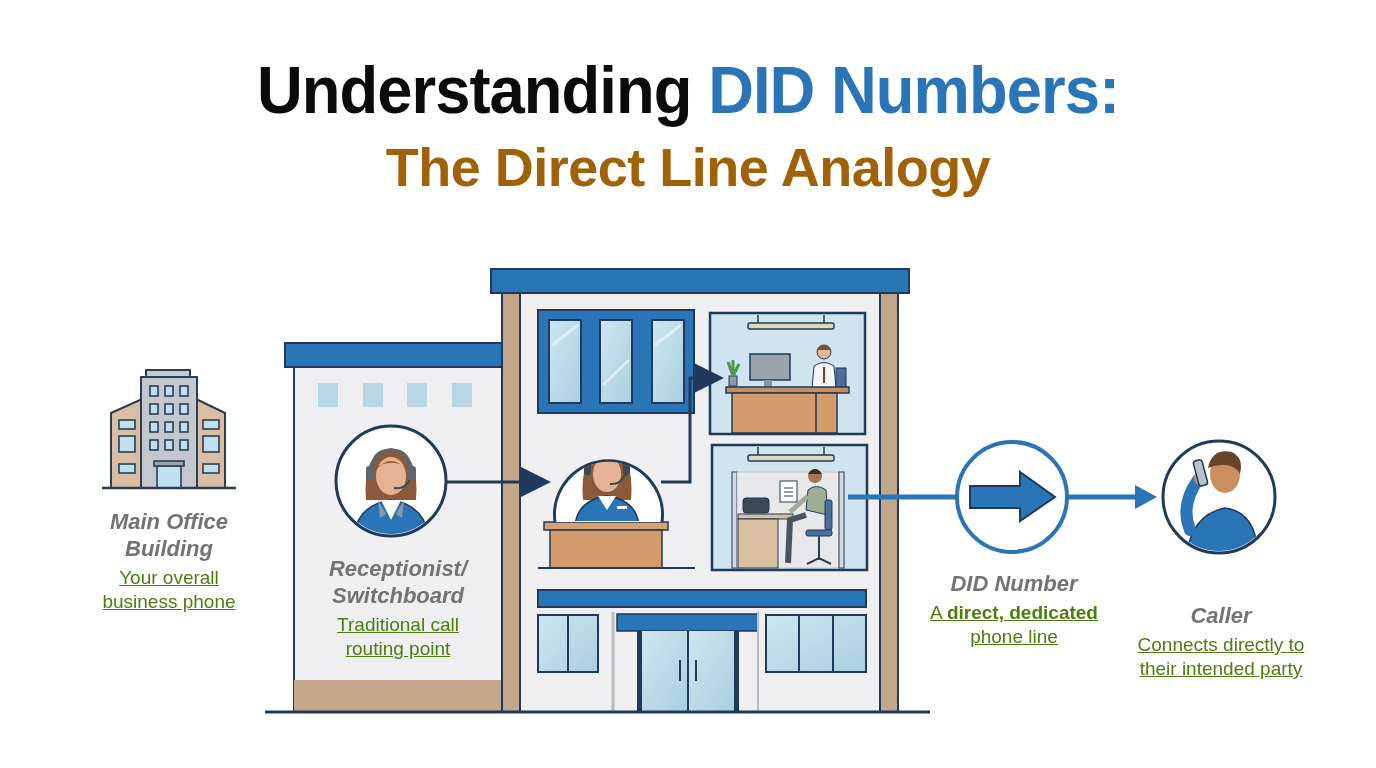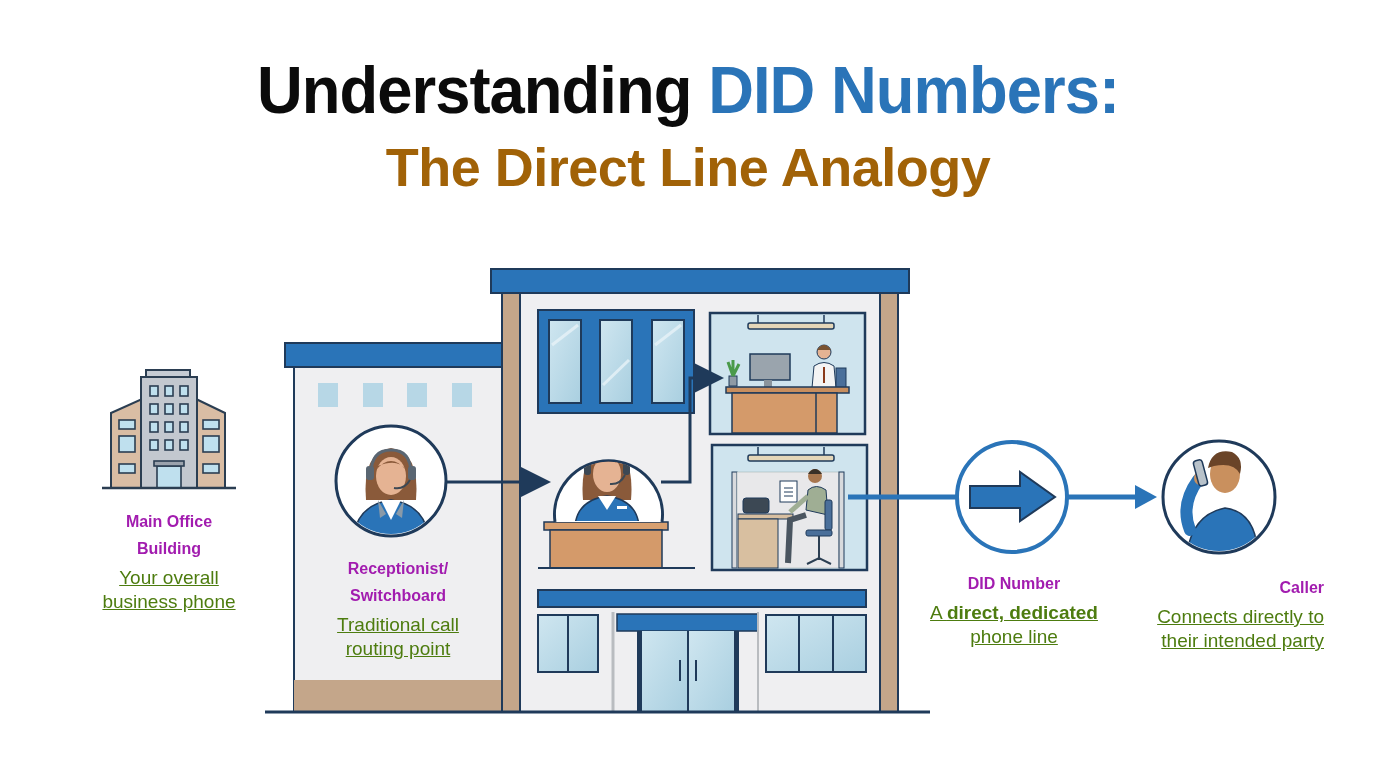--- a/index.html
+++ b/index.html
@@ -7,21 +7,21 @@
   body { position: relative; font-family: "Liberation Sans", sans-serif; color: #111; }
 
   .title { position: absolute; left: 0; top: 50px; width: 1376px; text-align: center;
     font-family: "Liberation Sans", sans-serif; font-weight: 700; font-size: 66px; letter-spacing: -1px;
     line-height: 80px; color: #0b0b0b; transform: scaleX(0.96); }
   .title .accent { color: #2a74b8; }
   .subtitle { position: absolute; left: 0; top: 132px; width: 1376px; text-align: center;
     font-weight: 700; font-size: 54px; line-height: 70px; color: #a16207; letter-spacing: -0.5px; }
 
   .label-block { position: absolute; text-align: center; }
-  .label-block .h { font-weight: 700; font-size: 16px; line-height: 27px; color: #a21caf; }
+  .label-block .h { font-weight: 700; font-size: 22px; line-height: 27px; color: #737373; font-style: italic; }
   .label-block .p { font-size: 19px; line-height: 24px; color: #4d7c0f; margin-top: 4px; text-decoration: underline; }
   .label-block .p b { font-weight: 700; }
 
   svg { position: absolute; left: 0; top: 0; }
 </style>
 </head>
 <body>
 
 <div class="title">
   <span>Understanding </span><span class="accent">DID Numbers:</span>
@@ -265,19 +265,19 @@
 </div>
 
 <div class="label-block" style="left:912px; top:570px; width:204px;">
   <div class="h">DID Number</div>
   <div class="p">
     <div><span>A </span><b>direct, dedicated</b></div>
     <div>phone line</div>
   </div>
 </div>
 
-<div class="label-block" style="left:1118px; top:574px; width:206px;text-align:right;">
+<div class="label-block" style="left:1118px; top:602px; width:206px;">
   <div class="h">Caller</div>
   <div class="p">
     <div>Connects directly to</div>
     <div>their intended party</div>
   </div>
 </div>
 
 </body></html>

